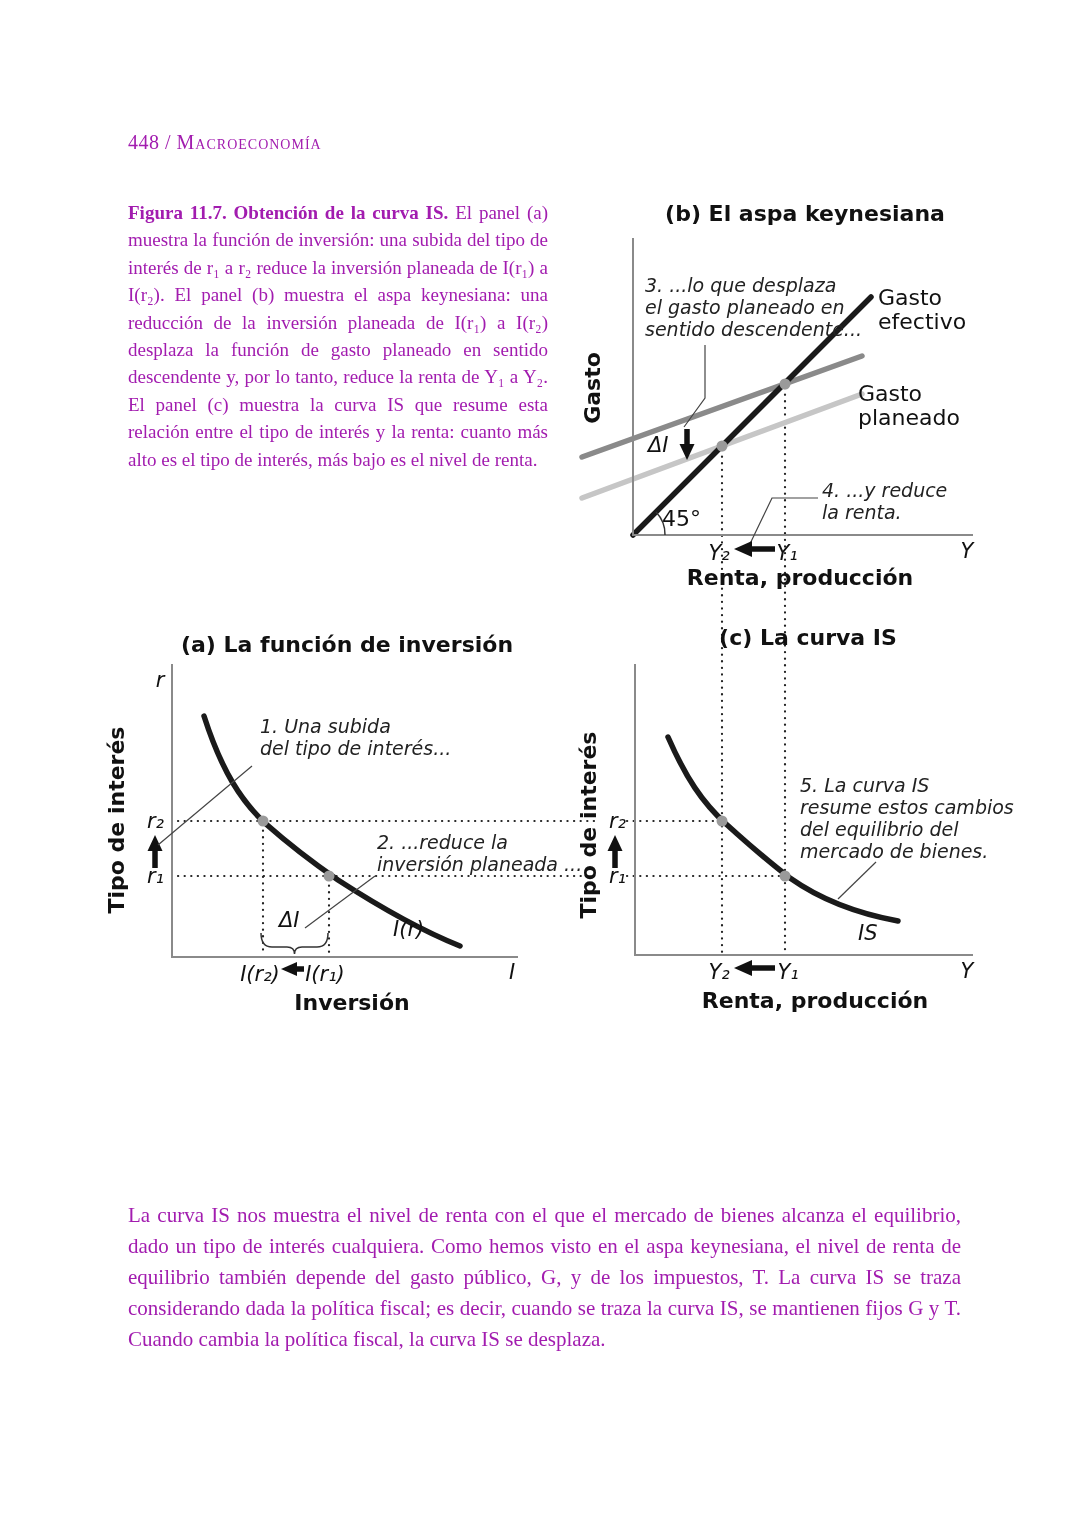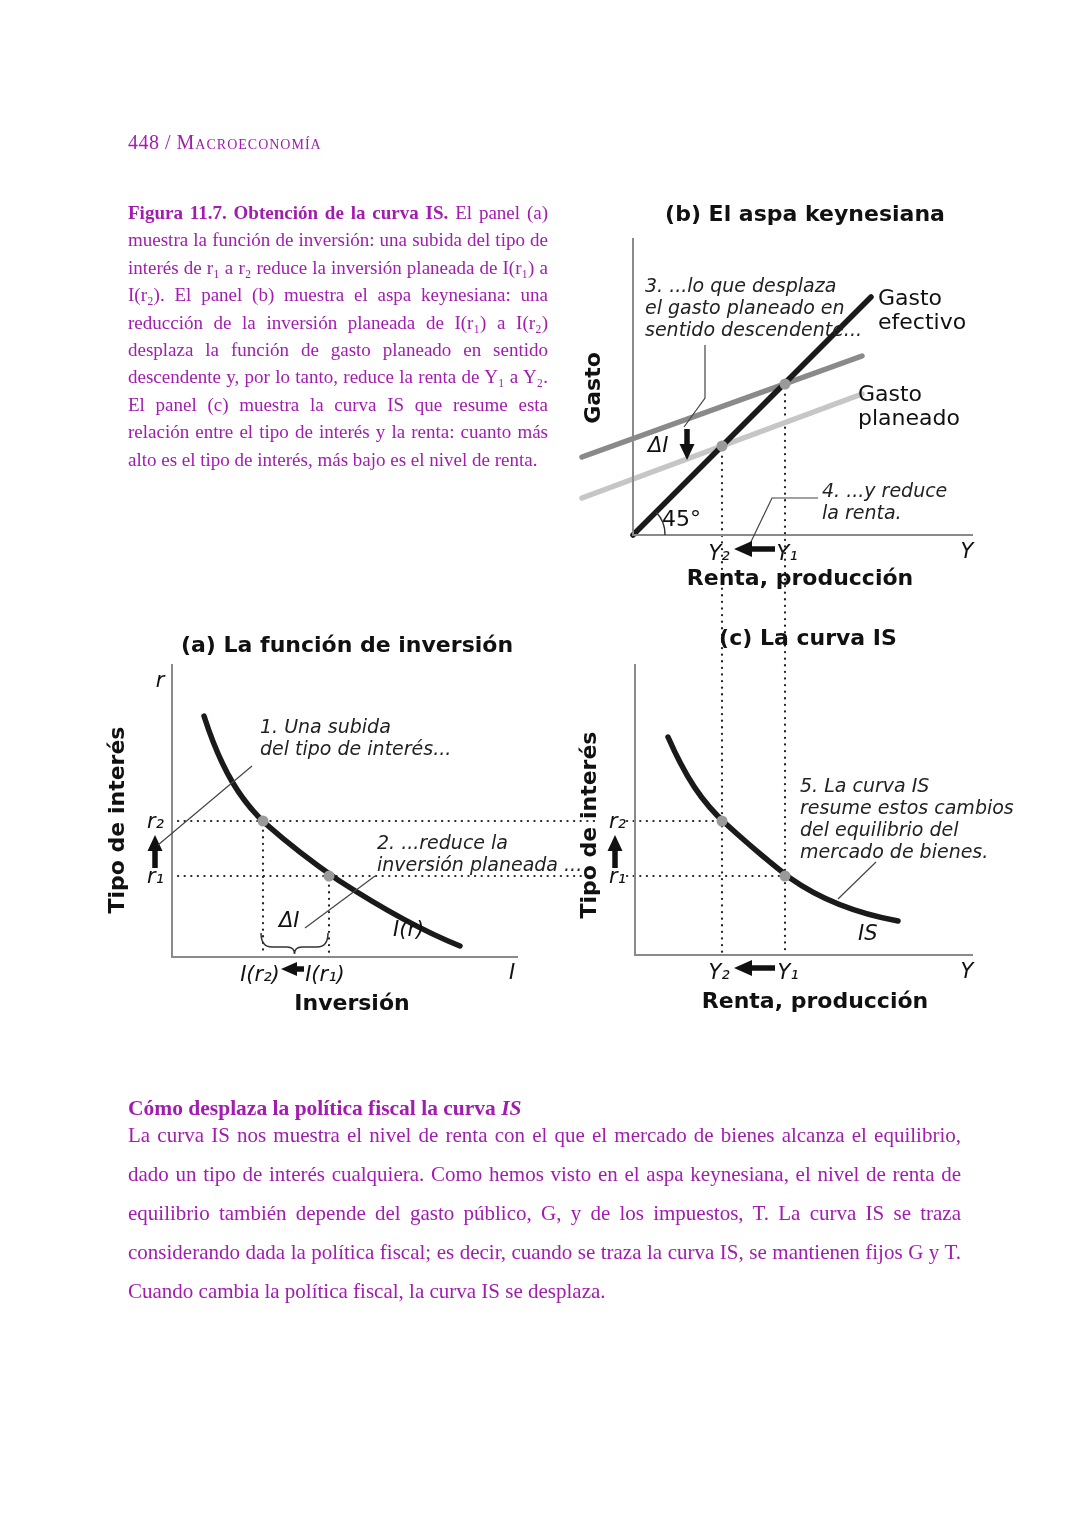--- a/index.html
+++ b/index.html
@@ -5,21 +5,21 @@
   html,body{margin:0;padding:0;background:#e8e8e8;}
   .page{position:relative;width:1080px;height:1523px;background:#ffffff;margin:0 auto;overflow:hidden;
         font-family:"Liberation Serif","DejaVu Serif",serif;color:#a21caf;}
   .page-header{position:absolute;left:128px;top:131px;font-size:20px;letter-spacing:.5px;}
   .page-header .sc{font-variant:small-caps;letter-spacing:1px;}
   .fig-caption{position:absolute;left:128px;top:199px;width:420px;font-size:19px;line-height:27.4px;
                text-align:justify;}
   .fig-caption .lead{font-weight:bold;}
   .section-heading{position:absolute;left:128px;top:1096px;font-size:21.5px;font-weight:bold;}
   .section-heading .it{font-style:italic;}
-  .bodytext{position:absolute;left:128px;top:1116px;width:833px;font-size:21px;line-height:39px;
+  .bodytext{position:absolute;left:128px;top:1200px;width:833px;font-size:21px;line-height:31px;
             text-align:justify;}
   .bodytext p{margin:0;}
   .bodytext p.indent{text-indent:31px;}
   svg.fig{position:absolute;left:0;top:0;}
   
   .ft{font:bold 22px "DejaVu Sans",sans-serif;fill:#111;}
   .fax{font:bold 22px "DejaVu Sans",sans-serif;fill:#111;}
   .freg{font:22px "DejaVu Sans",sans-serif;fill:#111;}
   .fnote{font:italic 19px "DejaVu Sans",sans-serif;fill:#222;}
   .fmath{font:italic 21px "DejaVu Sans",sans-serif;fill:#111;}
@@ -155,19 +155,18 @@
 
       <text class="fmath" x="719" y="979" text-anchor="middle">Y₂</text>
       <line class="tarrow" x1="775" y1="968" x2="748" y2="968"></line>
       <polygon class="ahead" points="734,968 752,960 752,976"></polygon>
       <text class="fmath" x="788" y="979" text-anchor="middle">Y₁</text>
       <text class="fmath" x="967" y="978" text-anchor="middle">Y</text>
       <text class="fax" x="815" y="1008" text-anchor="middle">Renta, producción</text>
     </g>
   </svg>
 
-  <div class="section-heading"><span>Cómo desplaza la política fiscal la curva </span><span class="it">IS</span></div>
 
   <div class="bodytext">
     <p>La curva IS nos muestra el nivel de renta con el que el mercado de bienes alcanza el equilibrio, dado un tipo de interés cualquiera. Como hemos visto en el aspa keynesiana, el nivel de renta de equilibrio también depende del gasto público, G, y de los impuestos, T. La curva IS se traza considerando dada la política fiscal; es decir, cuando se traza la curva IS, se mantienen fijos G y T. Cuando cambia la política fiscal, la curva IS se desplaza.</p>
   </div>
 
 </div>
 
 </body></html>

